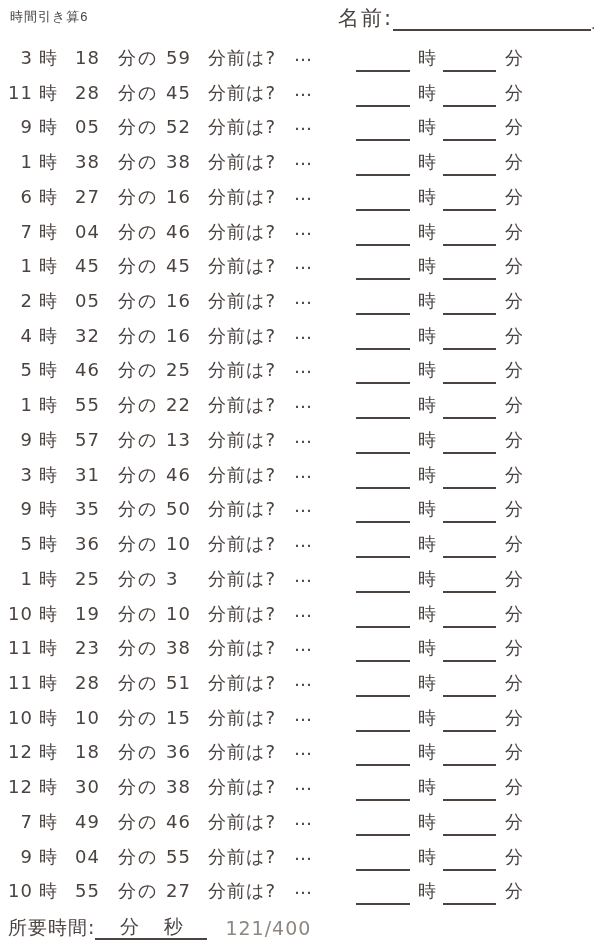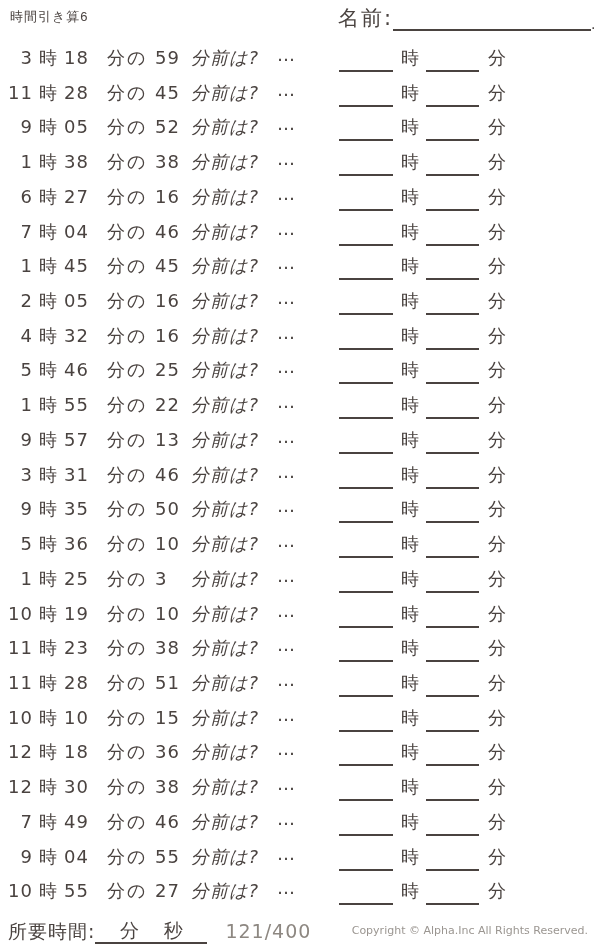--- a/index.html
+++ b/index.html
@@ -38,37 +38,37 @@
   .list{position:absolute;left:0;top:45px;width:600px;}
   .row{
     display:flex;align-items:flex-start;
     height:34.72px;padding-left:5px;
     font-size:18px;line-height:25px;
     white-space:nowrap;
   }
   .num{letter-spacing:1px;}
   .num-hour{width:28px;text-align:right;}
   .lbl-ji{width:22px;text-align:center;margin-left:4px;letter-spacing:0;}
-  .num-min{width:30px;text-align:right;margin-left:0;}
+  .num-min{width:30px;text-align:right;margin-left:11px;}
   .lbl-funno{width:42px;margin-left:18px;letter-spacing:2px;}
   .num-delta{width:32px;margin-left:6px;}
-  .lbl-maeha{width:82px;margin-left:4px;letter-spacing:1px;font-style:italic;}
+  .lbl-maeha{width:82px;margin-left:10px;letter-spacing:1px;}
   .dots{margin-left:4px;width:26px;transform:translateY(-3px);}
   .blank{
     display:inline-block;height:27px;
     border-bottom:2px solid var(--text);
   }
   .blank-hour{width:54px;margin-left:36px;}
   .lbl-ans-ji{width:26px;text-align:center;margin-left:4px;}
   .blank-min{width:53px;margin-left:3px;}
   .lbl-ans-fun{width:26px;text-align:center;margin-left:5px;}
 
   .footer{
     position:absolute;left:8px;right:8px;top:912px;
-    display:flex;align-items:flex-end;
+    display:flex;align-items:center;
     font-size:19px;line-height:26px;
   }
   .req-label{letter-spacing:1px;}
   .req-line{
     display:flex;justify-content:space-evenly;
     width:112px;height:27px;
     border-bottom:2px solid var(--text);
   }
   .page-num{
     margin-left:18px;padding-top:3px;
@@ -443,14 +443,13 @@
   </div>
 </div>
 
 <div class="footer">
   <span class="req-label">所要時間:</span>
   <span class="req-line">
     <span>分</span>
     <span>秒</span>
   </span>
   <span class="page-num">121/400</span>
-  <span class="copyright">Copyright ©  Alpha.Inc All Rights Reserved.</span>
 </div>
 
 </body></html>

